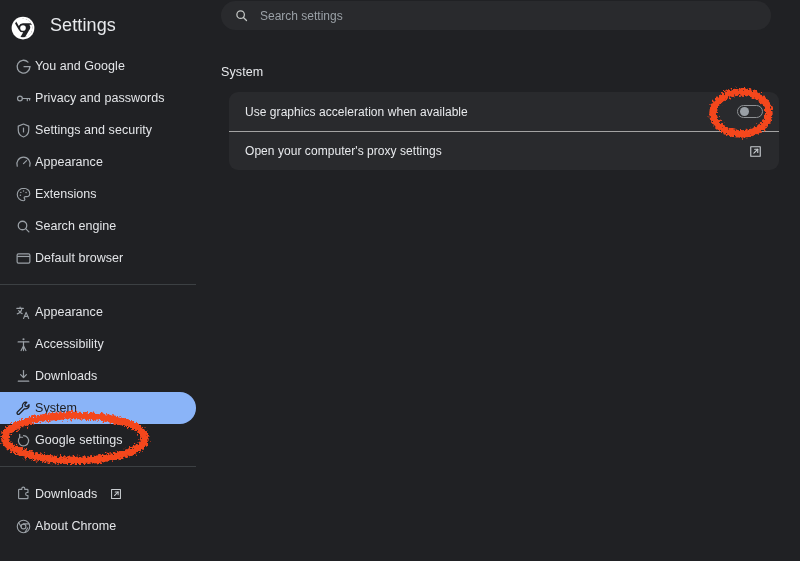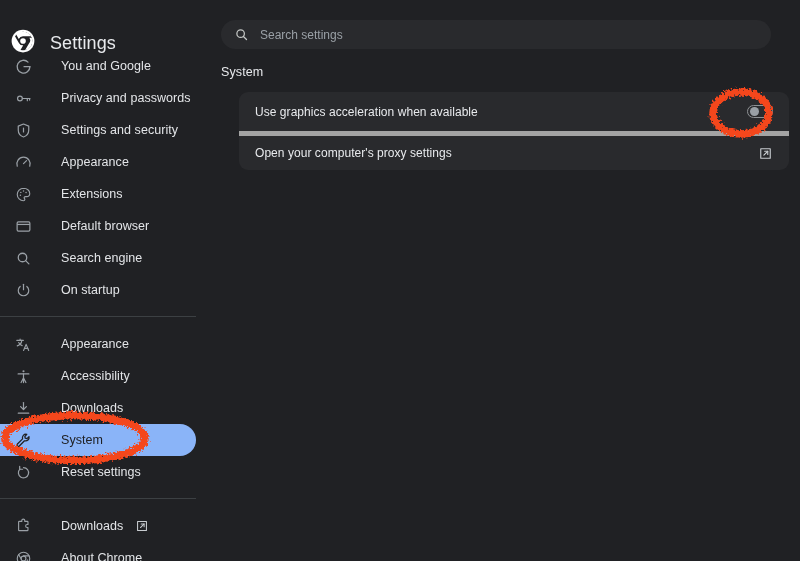--- a/index.html
+++ b/index.html
@@ -27,25 +27,25 @@
     position: absolute;
     left: 0;
     top: 0;
     width: 210px;
     height: 561px;
     background: #202124;
   }
   .brand {
     position: absolute;
     left: 0;
-    top: 8px;
+    top: 15px;
     height: 46px;
     width: 210px;
     display: flex;
-    align-items: flex-end;
+    align-items: flex-start;
   }
   .brand-logo {
     width: 26px;
     height: 26px;
     margin-left: 10px;
     display: block;
   }
   .brand-title {
     margin-left: 14px;
     color: #e8eaed;
@@ -72,21 +72,21 @@
     width: 18px;
     height: 18px;
     flex: 0 0 18px;
     display: flex;
     align-items: center;
     justify-content: center;
     color: #9aa0a6;
   }
   .nav-icon svg { display: block; }
   .nav-label {
-    margin-left: 29px;
+    margin-left: 3px;
     font-size: 12.5px;
     color: #e3e5e8;
     white-space: nowrap;
     letter-spacing: 0.05px;
   }
   .nav-external {
     margin-left: 12px;
     width: 14px;
     height: 14px;
     color: #c8ccd0;
@@ -126,21 +126,21 @@
   .main {
     position: absolute;
     left: 210px;
     top: 0;
     width: 590px;
     height: 561px;
   }
   .searchbar {
     position: absolute;
     left: 11px;
-    top: 20px;
+    top: 1px;
     width: 550px;
     height: 29px;
     background: #292a2d;
     border-radius: 15px;
     display: flex;
     align-items: center;
     box-sizing: border-box;
     padding-left: 13px;
     cursor: text;
   }
@@ -170,36 +170,36 @@
     position: absolute;
     left: 11px;
     top: 65px;
     color: #e8eaed;
     font-size: 12.5px;
     letter-spacing: 0.1px;
   }
 
   .card {
     position: absolute;
-    left: 29px;
+    left: 19px;
     top: 92px;
     width: 550px;
     background: #292a2d;
     border-radius: 9px;
     overflow: hidden;
   }
   .card-row {
     height: 39px;
     display: flex;
     align-items: center;
     box-sizing: border-box;
     padding: 0 16px 0 16px;
     cursor: pointer;
   }
-  .card-row + .card-row { border-top: 5px solid #a3a3a3; gap: 36px; }
+  .card-row + .card-row { border-top: 1px solid #a3a3a3; gap: 36px; }
   .row-label {
     color: #e8eaed;
     font-size: 12px;
     flex: 1 1 auto;
     letter-spacing: 0.05px;
   }
 
   
   .toggle {
     width: 26px;
@@ -315,47 +315,38 @@
             <circle cx="12" cy="7.2" r="1.05" fill="currentColor" stroke="none"></circle>
             <circle cx="15.6" cy="9.1" r="1.05" fill="currentColor" stroke="none"></circle>
             <circle cx="7.6" cy="13.2" r="1.05" fill="currentColor" stroke="none"></circle>
           </svg>
         </span>
         <span class="nav-label">Extensions</span>
       </div>
 
       <div class="nav-item">
         <span class="nav-icon">
-          <svg viewBox="0 0 24 24" width="17" height="17" fill="none" stroke="currentColor" stroke-width="1.7">
-            <rect x="3" y="5.6" width="18" height="12.8" rx="1.8"></rect>
-            <path d="M3 9.1h18"></path>
-          </svg>
-        </span>
-        <span class="nav-label">Default browser</span>
-      </div>
-
-      <div class="nav-item">
-        <span class="nav-icon">
           <svg viewBox="0 0 24 24" width="17" height="17" fill="none" stroke="currentColor" stroke-width="1.8">
             <circle cx="10.6" cy="10.6" r="6"></circle>
             <path d="M15 15l4.6 4.6" stroke-linecap="round"></path>
           </svg>
         </span>
         <span class="nav-label">Search engine</span>
       </div>
 
       <div class="nav-item">
         <span class="nav-icon">
           <svg viewBox="0 0 24 24" width="17" height="17" fill="none" stroke="currentColor" stroke-width="1.7">
-            <path d="M7.3 6.3a7.4 7.4 0 1 0 9.4 0" stroke-linecap="round"></path>
-            <path d="M12 3.2v7.6" stroke-linecap="round"></path>
-          </svg>
-        </span>
-        <span class="nav-label">On startup</span>
-      </div>
+            <rect x="3" y="5.6" width="18" height="12.8" rx="1.8"></rect>
+            <path d="M3 9.1h18"></path>
+          </svg>
+        </span>
+        <span class="nav-label">Default browser</span>
+      </div>
+
 
       <div class="nav-divider"></div>
 
       <div class="nav-item">
         <span class="nav-icon">
           <svg viewBox="0 0 24 24" width="17" height="17" fill="none" stroke="currentColor" stroke-width="1.6">
             <path d="M2.6 6.2h9.2" stroke-linecap="round"></path>
             <path d="M7.2 4.2v2" stroke-linecap="round"></path>
             <path d="M9.6 6.2c-.3 3.6-3 6.6-6.4 7.7" stroke-linecap="round"></path>
             <path d="M5.2 9.3c.9 2 2.7 3.6 4.9 4.3" stroke-linecap="round"></path>
@@ -398,21 +389,21 @@
         <span class="nav-label">System</span>
       </div>
 
       <div class="nav-item">
         <span class="nav-icon">
           <svg viewBox="0 0 24 24" width="17" height="17" fill="none" stroke="currentColor" stroke-width="1.7">
             <path d="M12 5.2a7.2 7.2 0 1 1-5.1 2.1" stroke-linecap="round"></path>
             <path d="M6.6 3.3v4.1h4.1" stroke-linecap="round" stroke-linejoin="round"></path>
           </svg>
         </span>
-        <span class="nav-label">Reset settings</span>
+        <span class="nav-label">Google settings</span>
       </div>
 
       <div class="nav-divider"></div>
 
       <div class="nav-item">
         <span class="nav-icon">
           <svg viewBox="0 0 24 24" width="17" height="17" fill="none" stroke="currentColor" stroke-width="1.6">
             <path d="M9.6 3.6a2.1 2.1 0 0 1 4.2 0v1.2h3.5c.6 0 1 .5 1 1v3.4h-1.2a2.1 2.1 0 0 0 0 4.2h1.2v3.4c0 .6-.4 1-1 1H6.1c-.6 0-1-.4-1-1V5.8c0-.5.4-1 1-1h3.5z" stroke-linejoin="round"></path>
           </svg>
         </span>

